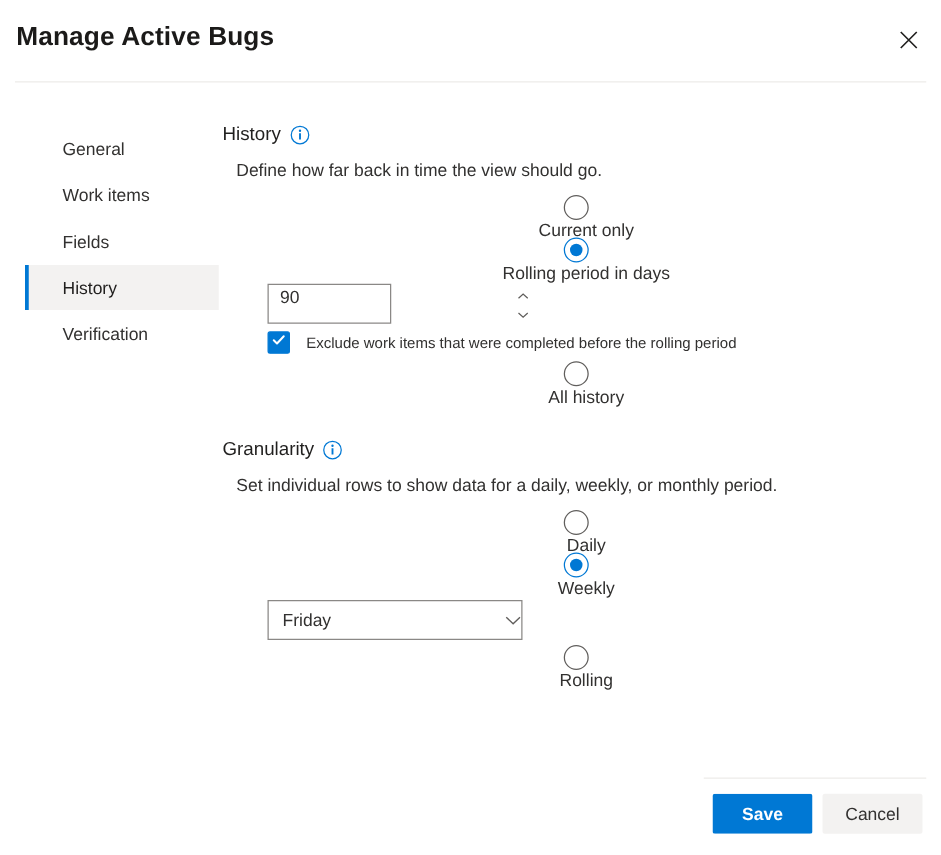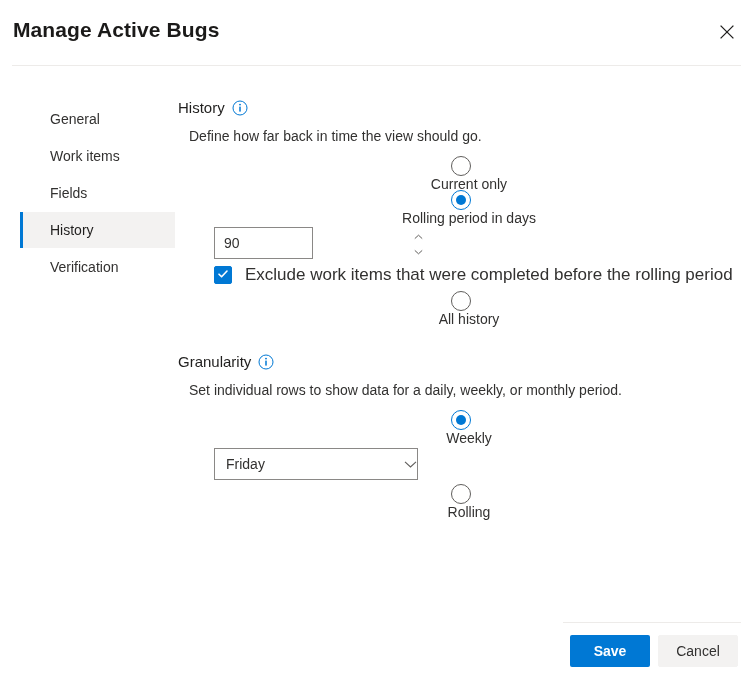--- a/index.html
+++ b/index.html
@@ -176,21 +176,21 @@
     margin-left: 36px;
     margin-top: 3px;
     margin-bottom: 4px;
   }
   .spinner {
     width: 99px;
     height: 32px;
     border: 1px solid #8a8886;
     background: #ffffff;
     display: flex;
-    align-items: center;
+    align-items: flex-start;
     position: relative;
   }
   .spinner-value {
     flex: 1 1 auto;
     display: flex;
     align-items: center;
     padding-left: 9px;
     font-size: 14px;
     color: #323130;
     border: none;
@@ -229,21 +229,21 @@
     height: 18px;
     flex: 0 0 18px;
     border-radius: 2px;
     background: #0078d4;
     border: 1px solid #0078d4;
     display: flex;
     align-items: center;
     justify-content: center;
   }
   .checkbox-label {
-    font-size: 17px;
+    font-size: 12px;
     color: #323130;
     margin-left: 13px;
     white-space: nowrap;
   }
 
   
   .dropdown-wrap {
     margin-left: 36px;
     margin-top: 4px;
     margin-bottom: 4px;
@@ -423,20 +423,24 @@
           <svg width="16" height="16" viewBox="0 0 16 16" aria-hidden="true">
             <circle cx="8" cy="8" r="7" fill="none" stroke="#0078d4" stroke-width="1"></circle>
             <circle cx="8" cy="4.6" r="0.95" fill="#0078d4"></circle>
             <rect x="7.25" y="6.6" width="1.5" height="5" fill="#0078d4"></rect>
           </svg>
         </span>
       </div>
 
       <p class="section-desc">Set individual rows to show data for a daily, weekly, or monthly period.</p>
 
+      <div class="radio-row">
+        <span class="radio-mark"></span>
+        <span class="radio-label">Daily</span>
+      </div>
 
       <div class="radio-row">
         <span class="radio-mark checked"></span>
         <span class="radio-label">Weekly</span>
       </div>
 
       <div class="dropdown-wrap">
         <div class="dropdown">
           <span class="dropdown-value">Friday</span>
           <span class="dropdown-caret">

